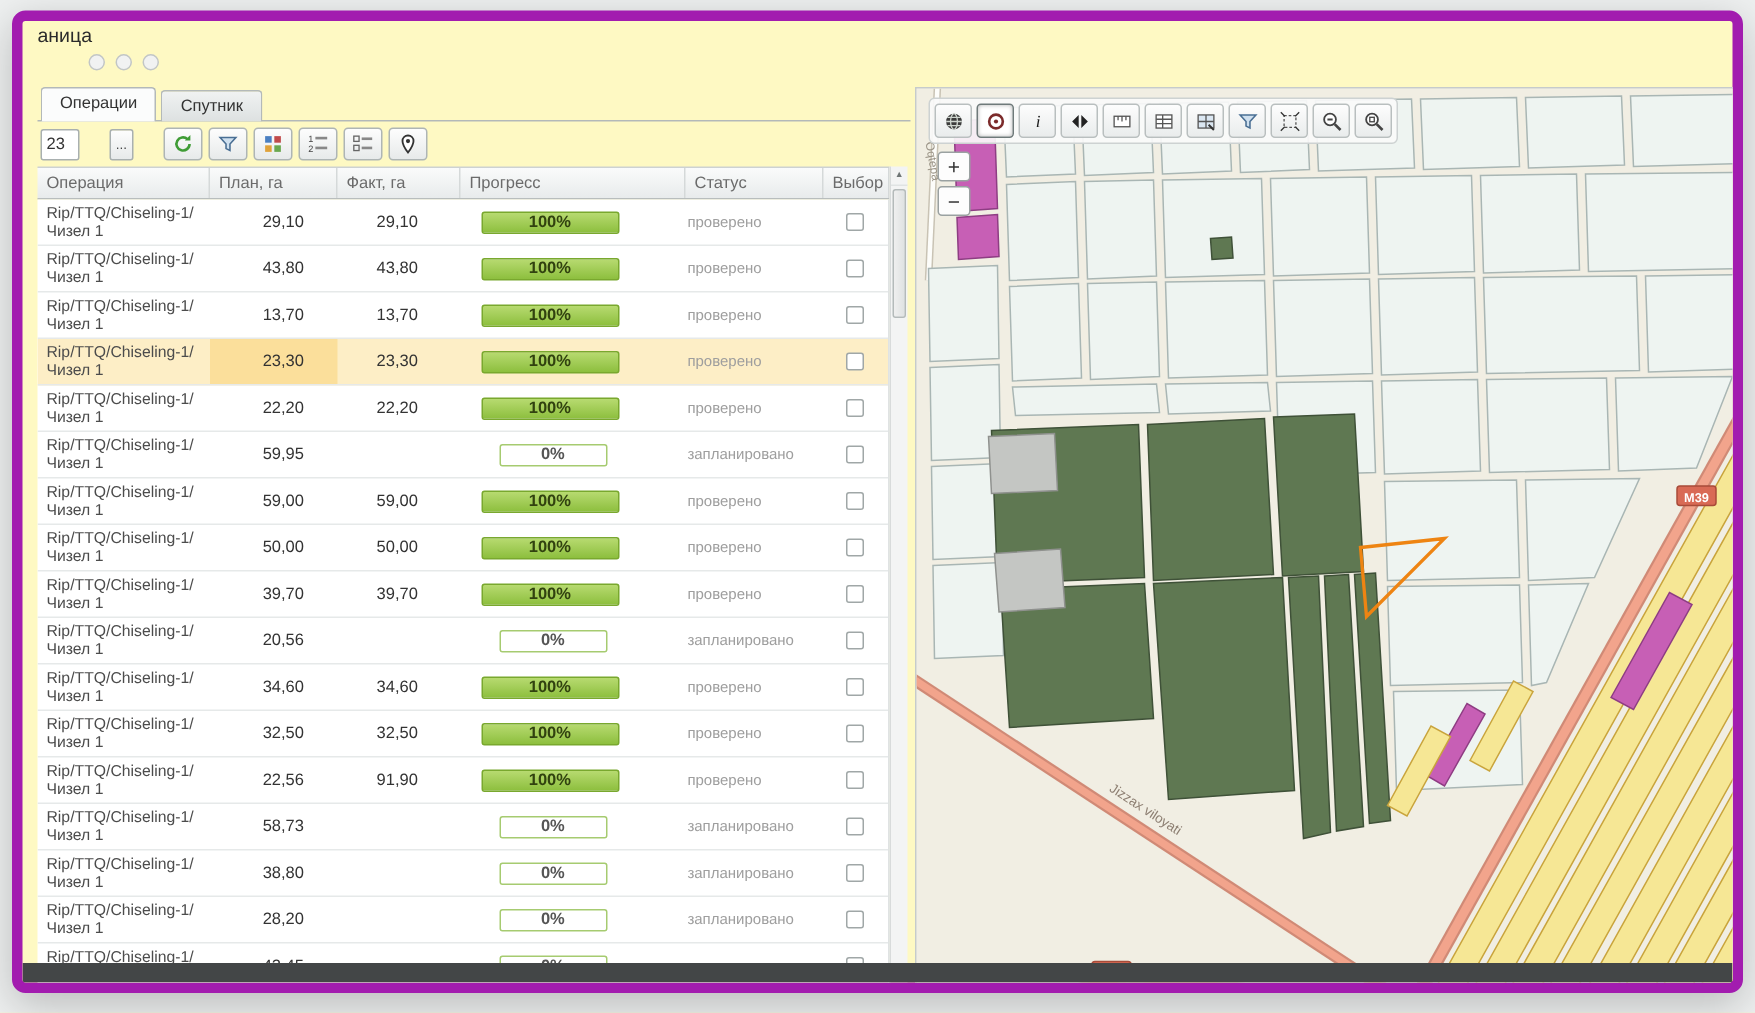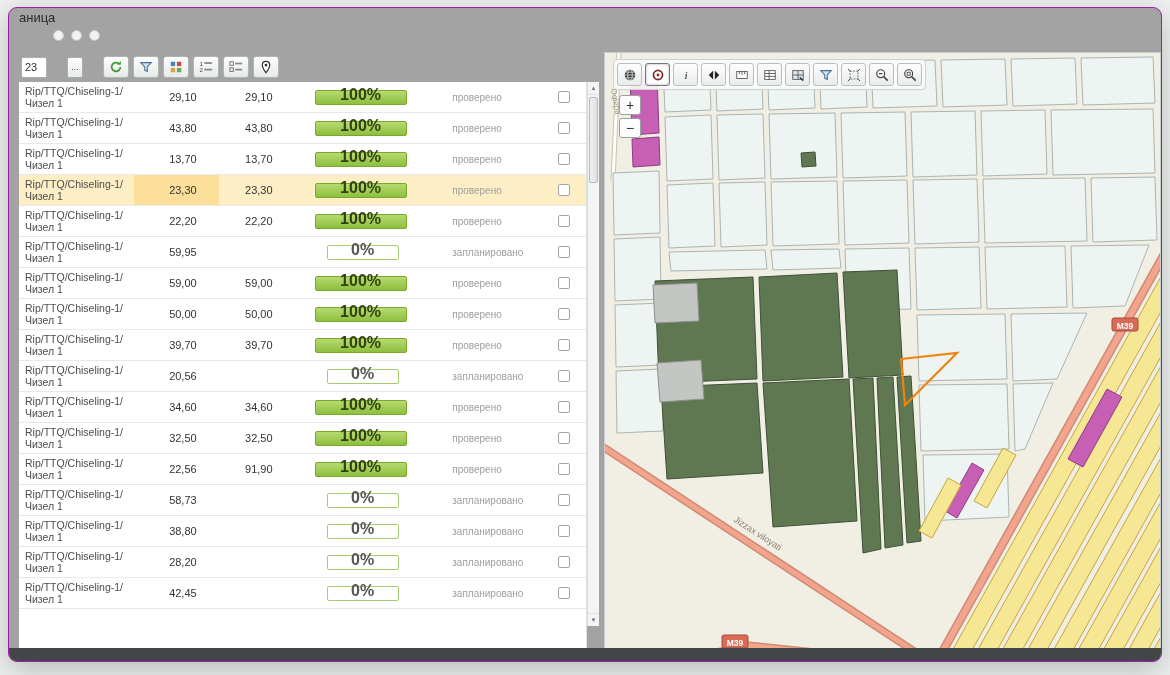--- a/index.html
+++ b/index.html
@@ -1,17 +1,17 @@
 <!DOCTYPE html>
 <html><head>
 <meta charset="utf-8">
 <style>
   *{margin:0;padding:0;box-sizing:border-box}
   html,body{background:#eef0f0;width:1170px;height:675px;font-family:"Liberation Sans",sans-serif;overflow:hidden}
-  .window{position:absolute;left:8px;top:7px;width:1154px;height:655px;background:#a3a3a3;border:1px solid #a21caf;border-radius:9px;box-shadow:0 8px 28px rgba(0,0,0,.22);overflow:hidden}
+  .window{position:absolute;left:8px;top:7px;width:1154px;height:655px;background:#fef9c3;border:7px solid #a21caf;border-radius:9px;box-shadow:0 8px 28px rgba(0,0,0,.22);overflow:hidden}
   .window-title{position:absolute;left:10px;top:2px;font-size:13px;color:#2b2b2b}
   .win-controls{position:absolute;left:44px;top:22px;display:flex;gap:7px}
   .win-circle{width:11px;height:11px;border-radius:50%;border:1px solid #c2c6c6;background:#f1f2f2}
   
   .left-panel{position:absolute;left:10px;top:44px;width:582px;height:598px}
   .tabs{height:23px;border-bottom:1px solid #b3b9b9;display:flex;gap:3px;padding-left:2px}
   .tab{font-size:11px;color:#333;padding:4px 12px 0 12px;border:1px solid #b3b9b9;border-bottom:none;border-radius:3px 3px 0 0;background:linear-gradient(#f0f2f2,#dde1e1);height:21px;margin-top:2px}
   .tab.active{background:#fbfcfc;height:23px;margin-top:0;position:relative;z-index:2}
   .toolbar{height:30px;display:flex;align-items:center;gap:20px;padding:4px 2px}
   .num-input{width:26px;height:21px;border:1px solid #a9b0b0;border-radius:2px;font-size:11px;padding:1px 3px;color:#333}
@@ -30,21 +30,21 @@
   .t-row{display:flex;height:31px;border-bottom:1px solid #e6e9e9}
   .t-row.selected{background:#fdeec6}
   .t-row.selected .c-plan{background:#fbdf9b}
   .cell{height:100%;display:flex;align-items:center;overflow:hidden}
   .cell.c-op{flex-direction:column;align-items:flex-start;justify-content:center;font-size:10.5px;color:#4c4c4c;line-height:12px;padding-left:6px}
   .cell.c-plan{justify-content:flex-end;padding-right:22px;font-size:11px;color:#333}
   .cell.c-fact{justify-content:flex-end;padding-right:28px;font-size:11px;color:#333}
   .cell.c-status{font-size:10px;color:#9e9e9e;padding-left:2px}
   .cell.c-sel{justify-content:center}
   .chk{width:12px;height:12px;border:1px solid #a0a7a7;border-radius:2px;background:#fff}
-  .pbar{height:15px;border-radius:2px;display:flex;align-items:flex-end;justify-content:center;font-size:16px;font-weight:bold}
+  .pbar{height:15px;border-radius:2px;display:flex;align-items:flex-start;justify-content:center;font-size:11px;font-weight:bold}
   .pbar.done{width:92px;margin-left:14px;background:linear-gradient(#b7da70,#8dbf3e);border:1px solid #79a82e;color:#31420f}
   .pbar.plan{width:72px;margin-left:26px;background:#fff;border:1px solid #a6cb70;color:#555}
   .vscroll{position:absolute;right:0;top:0;width:12px;height:544px;background:#f3f4f4;border-left:1px solid #d8dbdb}
   .scroll-arrow{width:11px;height:13px;display:flex;align-items:center;justify-content:center;font-size:6px;color:#6f7676;border-bottom:1px solid #e0e3e3}
   .scroll-arrow.down{position:absolute;bottom:0;border-top:1px solid #e0e3e3;border-bottom:none}
   .scroll-thumb{position:absolute;left:1px;top:15px;width:9px;height:86px;background:linear-gradient(90deg,#efefef,#dfe2e2);border:1px solid #b4baba;border-radius:2px}
   
   .map-panel{position:absolute;left:595px;top:44px;width:557px;height:598px;border:1px solid #c6cbcb;overflow:hidden;background:#f1eee3}
   .map-panel svg.map{position:absolute;left:0;top:0;width:557px;height:598px}
   .map-toolbar{position:absolute;left:8px;top:6px;display:flex;gap:3px;background:rgba(250,250,250,.92);border:1px solid #cdd2d2;border-radius:4px;padding:3px;z-index:3}
@@ -59,20 +59,24 @@
 
 <div class="window">
   <div class="window-title">аница</div>
   <div class="win-controls">
     <span class="win-circle"></span>
     <span class="win-circle"></span>
     <span class="win-circle"></span>
   </div>
 
   <div class="left-panel">
+    <div class="tabs">
+      <div class="tab active">Операции</div>
+      <div class="tab">Спутник</div>
+    </div>
     <div class="toolbar">
       <input class="num-input" value="23" style="">
       <button class="dots-btn">...</button>
       <span id="left-icons" style="display:flex;gap:4px">
           <button class="tb-btn">
             <span class="ic">
               <svg viewBox="0 0 16 16">
                 <path d="M13 8a5 5 0 1 1-1.6-3.7" fill="none" stroke="#3f9c35" stroke-width="2"></path>
                 <path d="M13.6 1.2v4.2H9.4z" fill="#3f9c35"></path>
               </svg>
@@ -119,20 +123,28 @@
             <span class="ic">
               <svg viewBox="0 0 16 16">
                 <path d="M8 1.5c2.5 0 4.2 1.8 4.2 4.2C12.2 9 8 14.5 8 14.5S3.8 9 3.8 5.7C3.8 3.3 5.5 1.5 8 1.5z" fill="#fff" stroke="#333" stroke-width="1.4"></path>
                 <circle cx="8" cy="5.8" r="1.6" fill="#333"></circle>
               </svg>
             </span>
           </button>
         </span>
     </div>
     <div class="table-wrap">
+      <div class="thead">
+        <div class="th c-op">Операция</div>
+        <div class="th c-plan">План, га</div>
+        <div class="th c-fact">Факт, га</div>
+        <div class="th c-prog">Прогресс</div>
+        <div class="th c-status">Статус</div>
+        <div class="th c-sel">Выбор</div>
+      </div>
       <div class="tbody" id="tbody">
           <div class="t-row">
     <div class="cell c-op">
               <div>Rip/TTQ/Chiseling-1/</div>
               <div>Чизел 1</div>
             </div>
     <div class="cell c-plan">29,10</div>
     <div class="cell c-fact">29,10</div>
     <div class="cell c-prog">
               <div class="pbar done">

